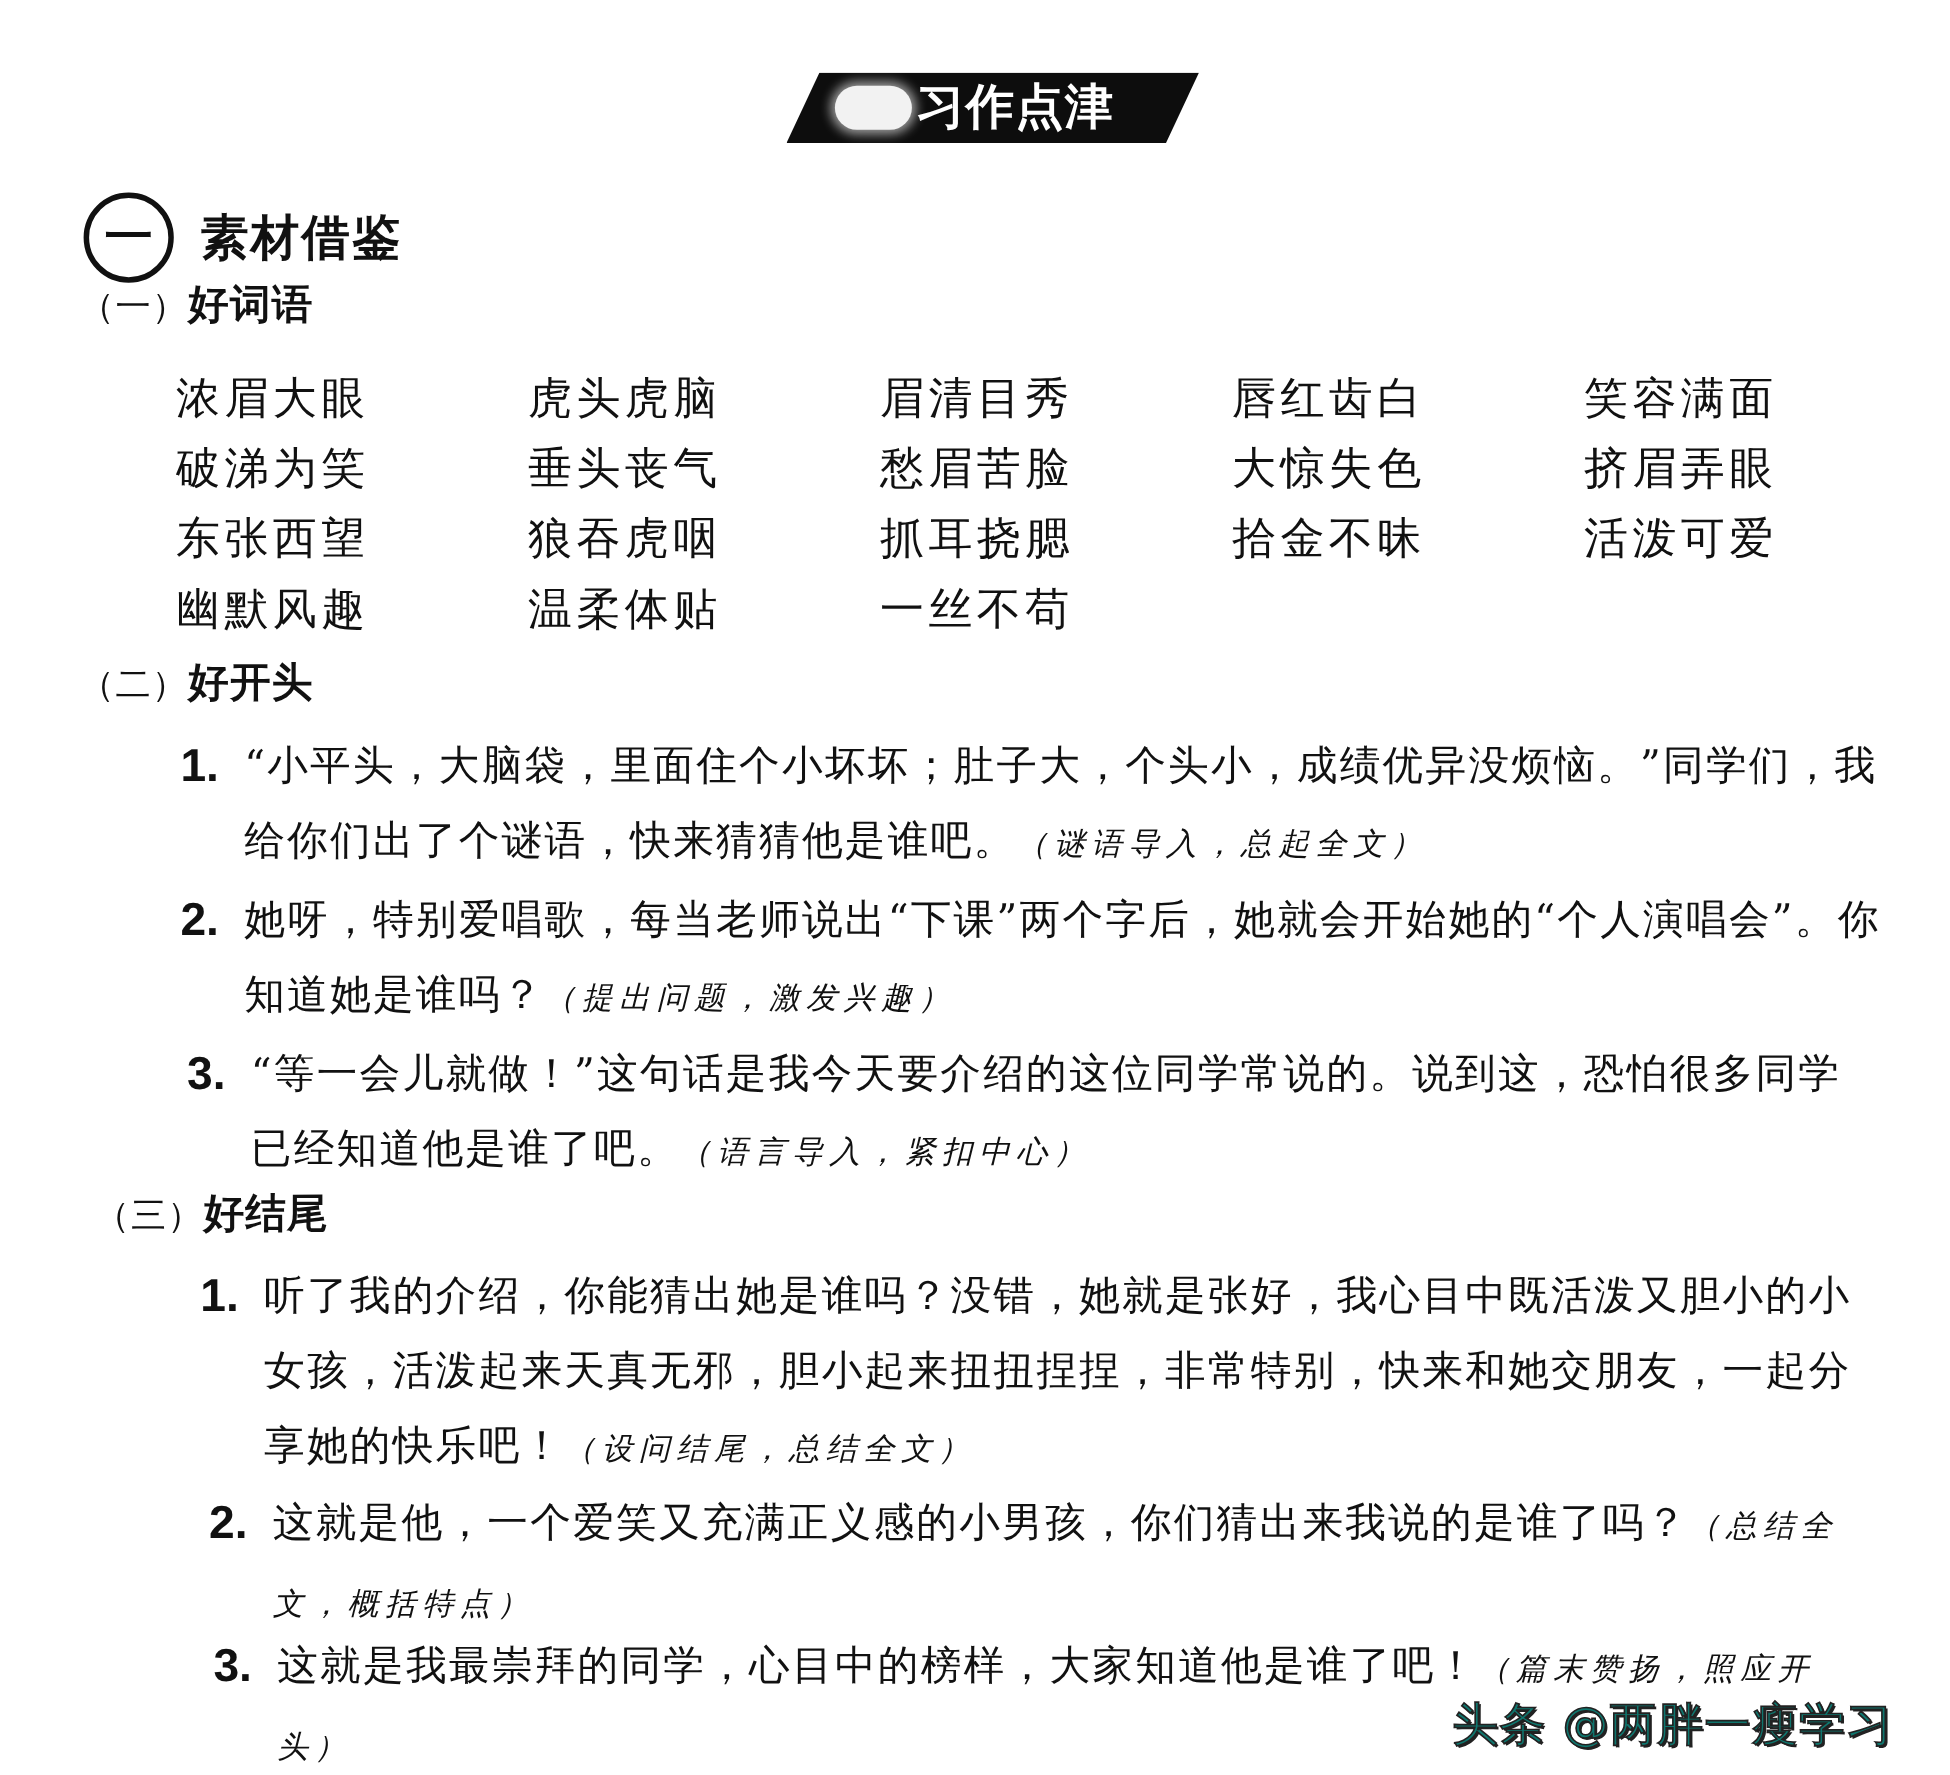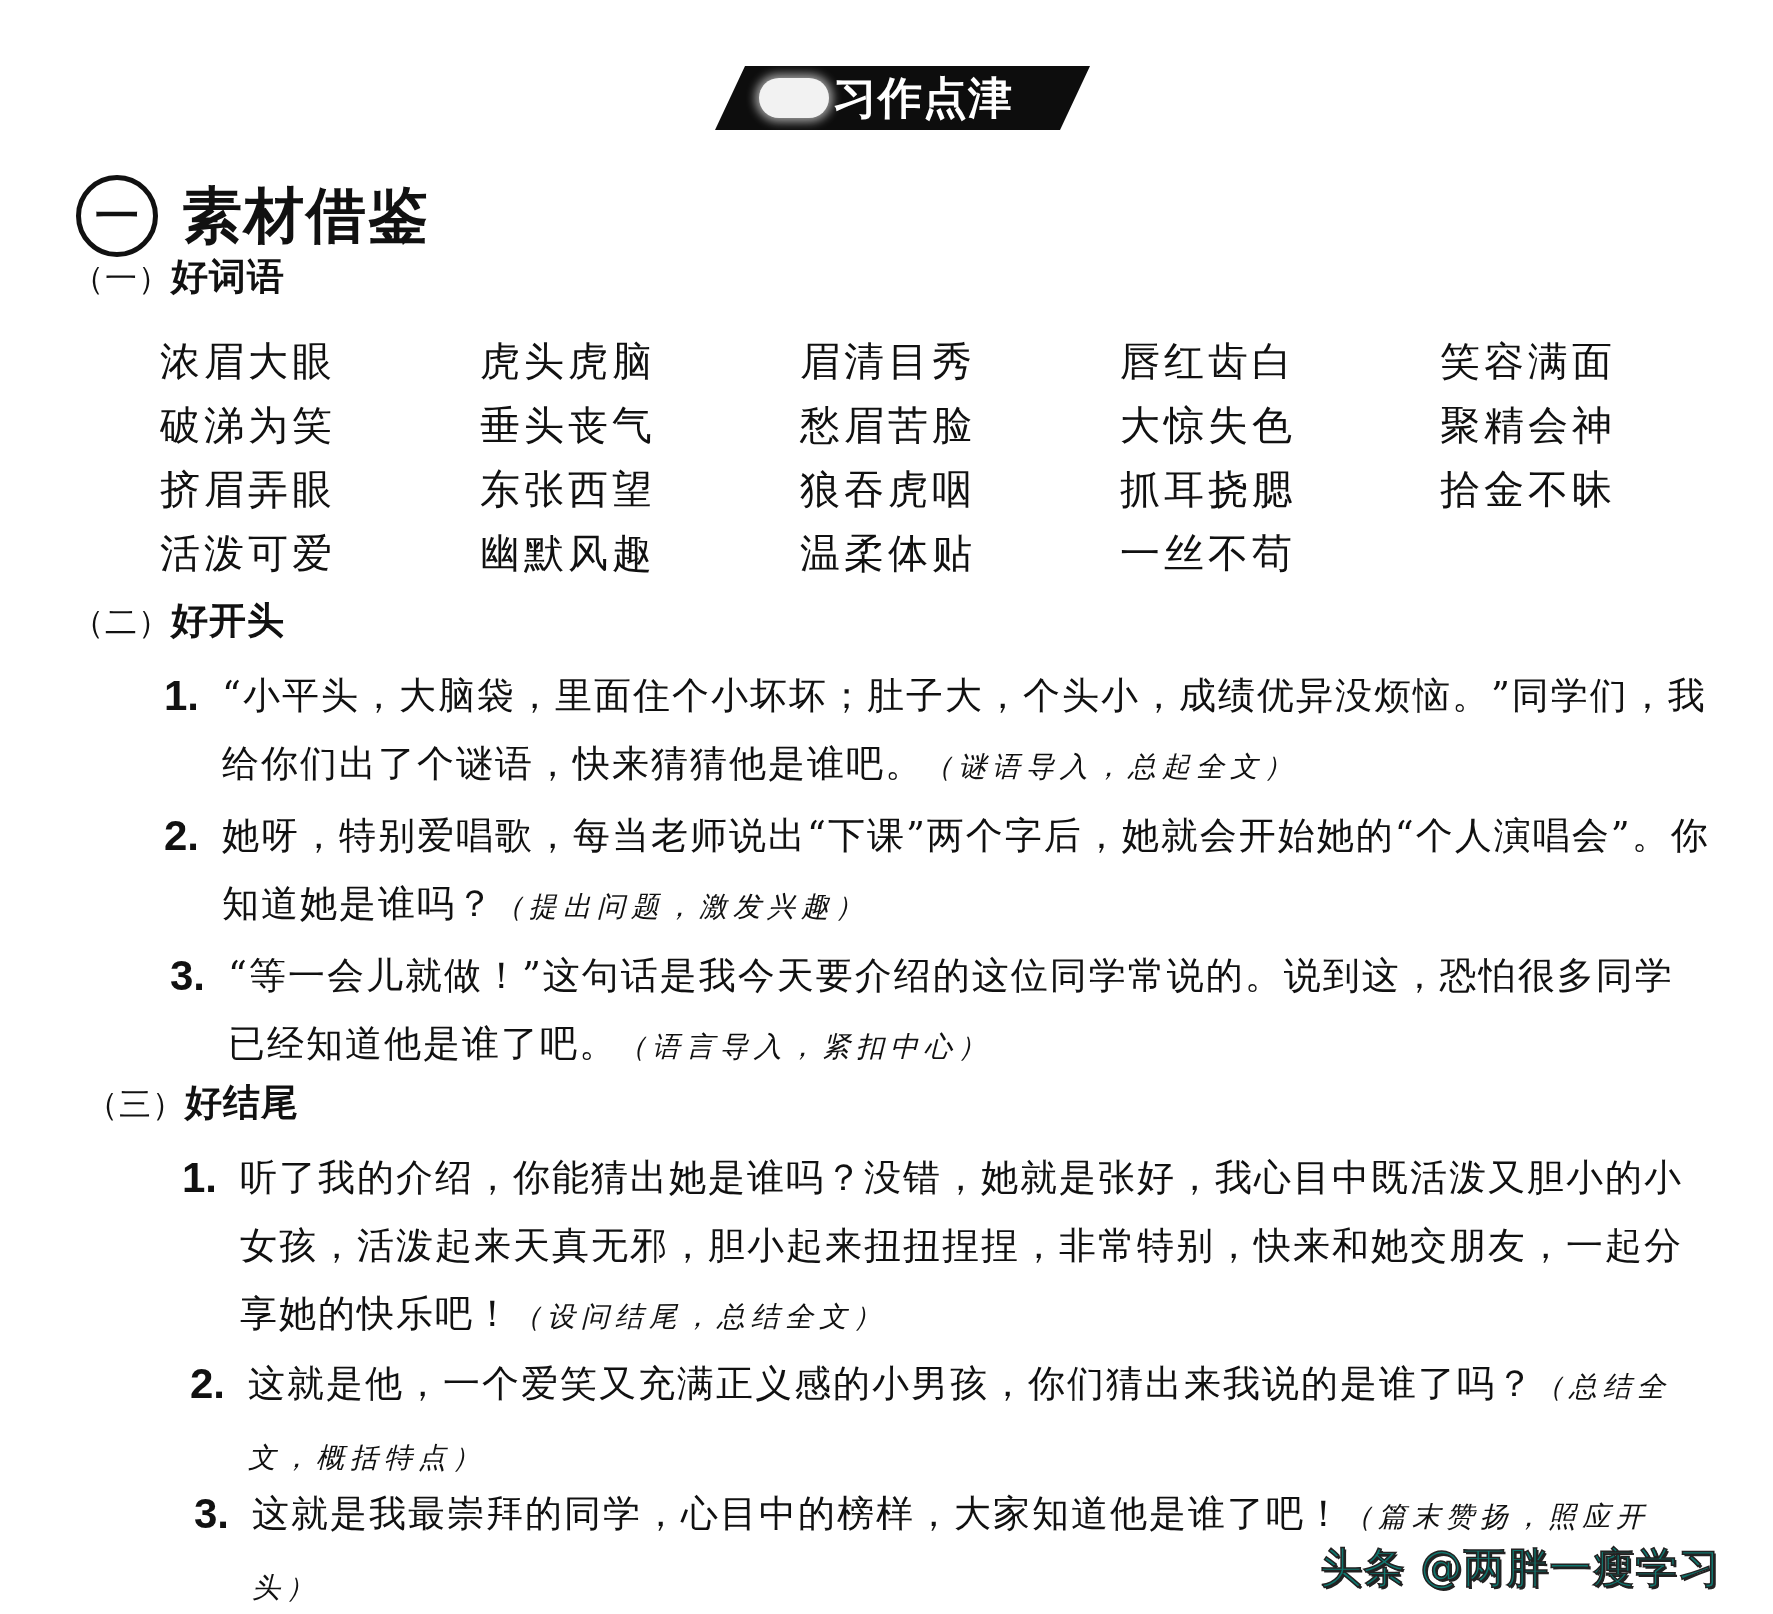--- a/index.html
+++ b/index.html
@@ -72,21 +72,21 @@
       box-sizing: border-box;
       display: flex;
       align-items: center;
       justify-content: center;
       font-size: 44px;
       font-weight: bold;
       line-height: 1;
     }
     .section-title {
       margin-left: 24px;
-      font-size: 60px;
+      font-size: 44px;
       font-weight: bold;
       letter-spacing: 2px;
     }
     
     .sub-head {
       position: absolute;
       font-size: 37px;
       font-weight: bold;
       white-space: nowrap;
       letter-spacing: 1px;
@@ -171,21 +171,20 @@
     <span class="word">浓眉大眼</span>
     <span class="word">虎头虎脑</span>
     <span class="word">眉清目秀</span>
     <span class="word">唇红齿白</span>
     <span class="word">笑容满面</span>
 
     <span class="word">破涕为笑</span>
     <span class="word">垂头丧气</span>
     <span class="word">愁眉苦脸</span>
     <span class="word">大惊失色</span>
-    <span class="word">聚精会神</span>
 
     <span class="word">挤眉弄眼</span>
     <span class="word">东张西望</span>
     <span class="word">狼吞虎咽</span>
     <span class="word">抓耳挠腮</span>
     <span class="word">拾金不昧</span>
 
     <span class="word">活泼可爱</span>
     <span class="word">幽默风趣</span>
     <span class="word">温柔体贴</span>

